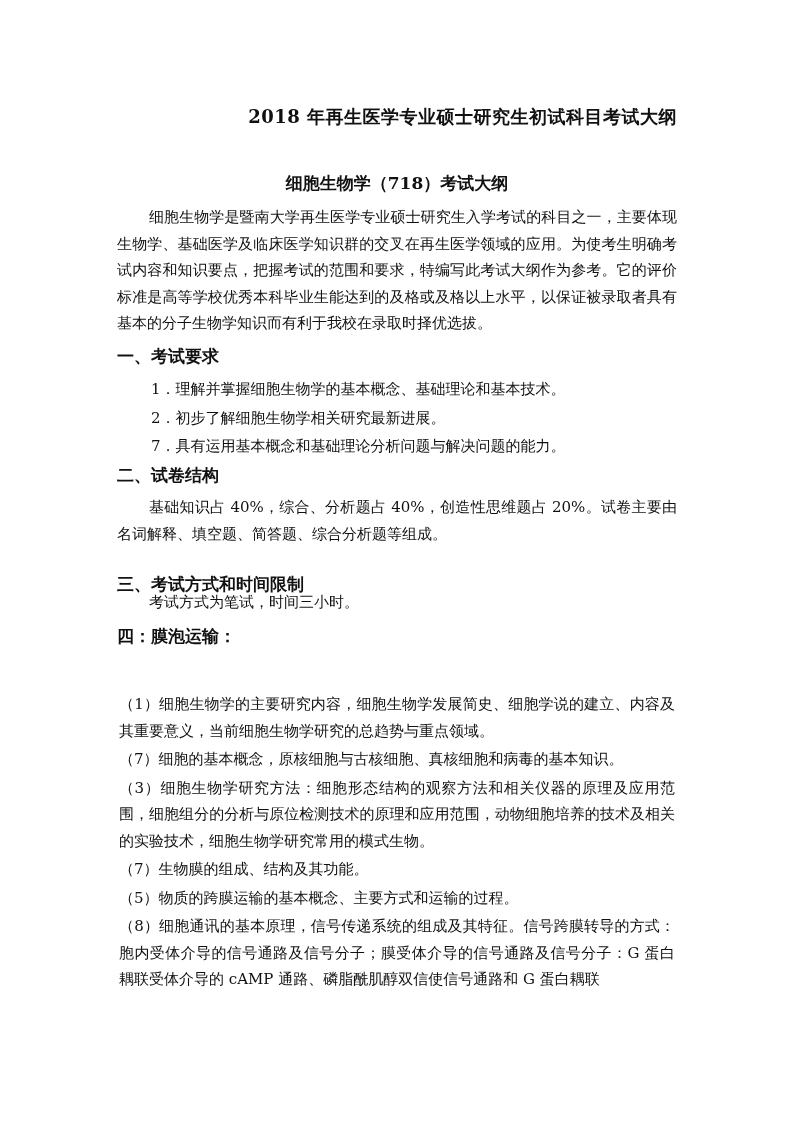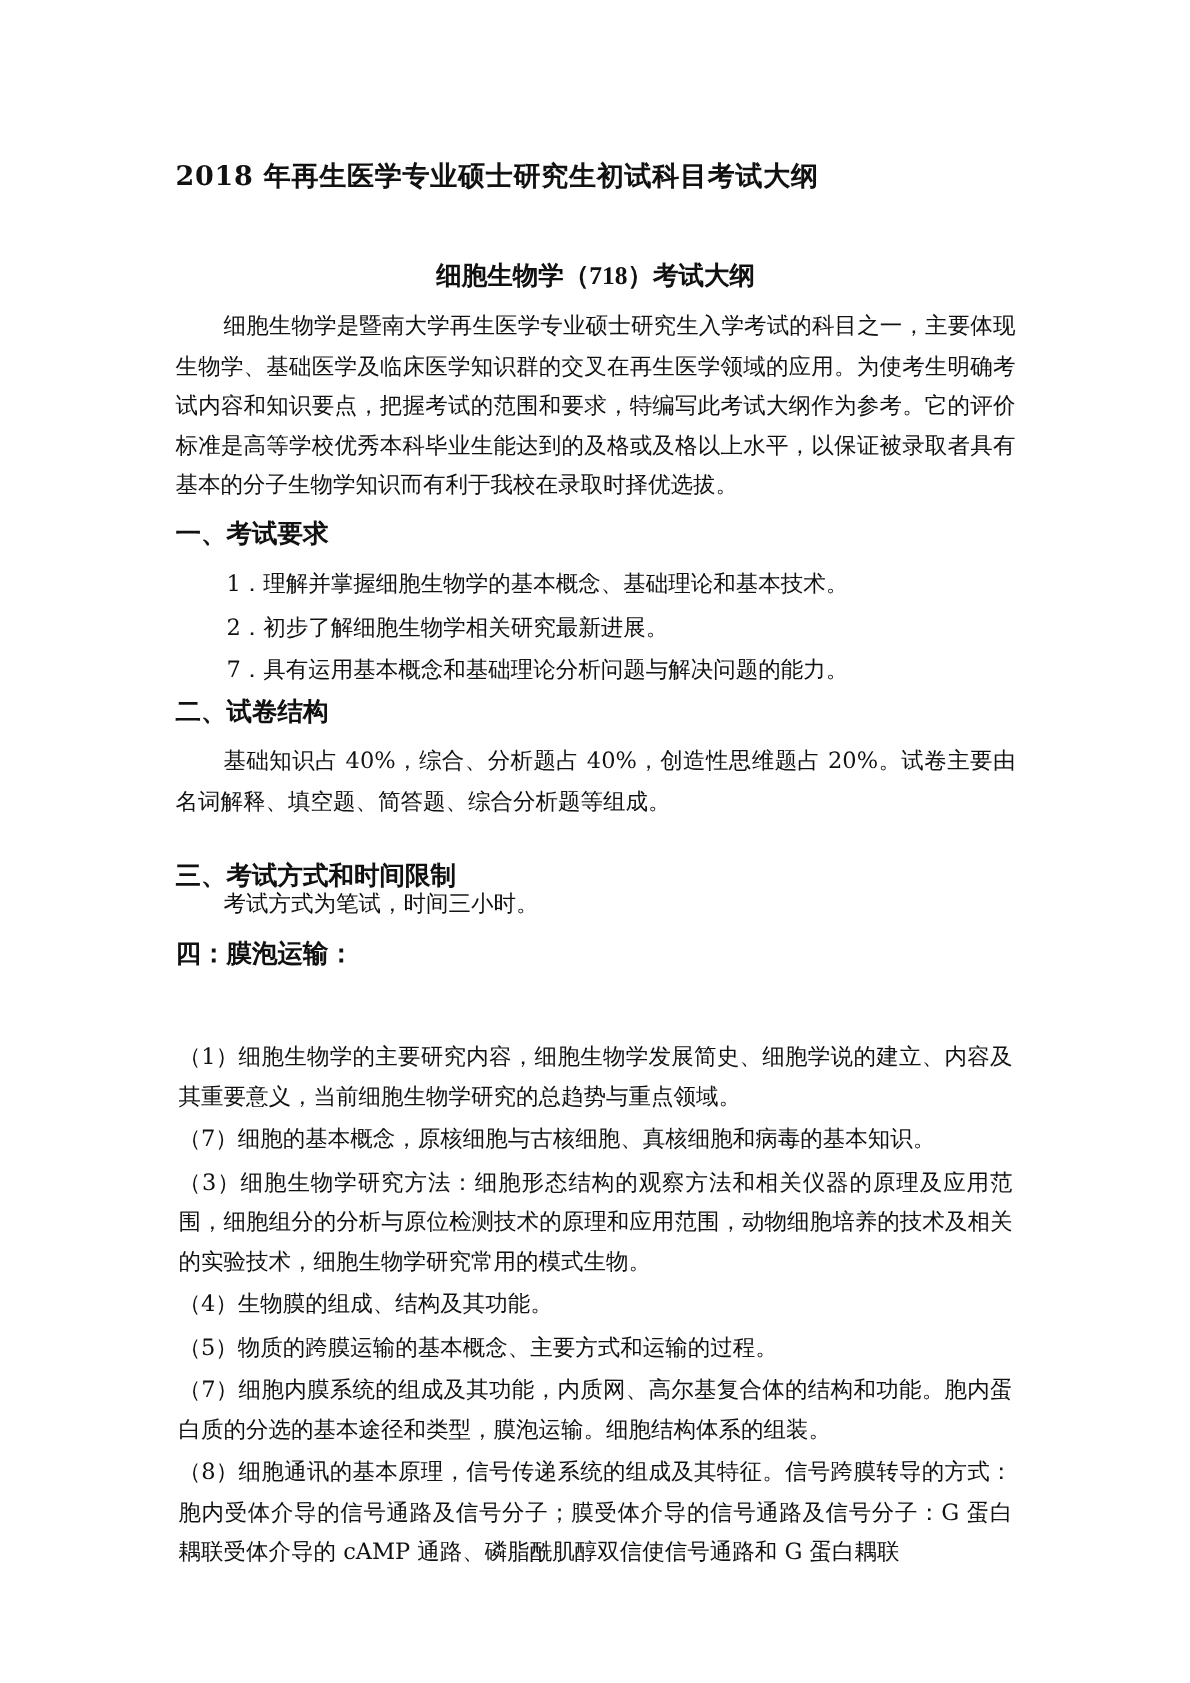--- a/index.html
+++ b/index.html
@@ -1,22 +1,22 @@
 <!DOCTYPE html>
 <html><head>
 <meta charset="utf-8">
 <style>
   html, body { margin:0; padding:0; background:#ffffff; }
   body { width:793px; height:1122px; position:relative; overflow:hidden;
          font-family:"DejaVu Serif","Liberation Serif",serif; color:#111; }
   .page { position:absolute; left:117px; top:0; width:560px; }
-  .title { position:absolute; left:0; width:560px; top:105px; text-align:left;
+  .title { position:absolute; left:0; width:560px; top:105px; text-align:right;
            font-weight:bold; font-size:18px; letter-spacing:0.5px; }
   .subtitle { position:absolute; left:0; width:560px; top:172px; text-align:center;
-              font-weight:bold; font-size:17px;font-family:Liberation Serif, serif; }
+              font-weight:bold; font-size:17px; }
   .block { position:absolute; left:0; width:560px; font-size:15px; line-height:26.5px;
            text-align:justify; }
   .indent { text-indent:32px; }
   .h { position:absolute; left:0; font-weight:bold; font-size:17px; line-height:24px; }
   .li { padding-left:32px; }
   p { margin:2px; }
 </style>
 </head>
 <body>
 
@@ -37,18 +37,17 @@
   <div class="block indent" style="top:494px;">基础知识占 40%，综合、分析题占 40%，创造性思维题占 20%。试卷主要由名词解释、填空题、简答题、综合分析题等组成。</div>
 
   <div class="h" style="top:556px;margin-top:16px;">三、考试方式和时间限制</div>
   <div class="block indent" style="top:589px;">考试方式为笔试，时间三小时。</div>
 
   <div class="h" style="top:624px;">四：膜泡运输：</div>
   <div class="block" style="top:689px;">
     <p>（1）细胞生物学的主要研究内容，细胞生物学发展简史、细胞学说的建立、内容及其重要意义，当前细胞生物学研究的总趋势与重点领域。</p>
     <p>（7）细胞的基本概念，原核细胞与古核细胞、真核细胞和病毒的基本知识。</p>
     <p>（3）细胞生物学研究方法：细胞形态结构的观察方法和相关仪器的原理及应用范围，细胞组分的分析与原位检测技术的原理和应用范围，动物细胞培养的技术及相关的实验技术，细胞生物学研究常用的模式生物。</p>
-    <p>（4）生物膜的组成、结构及其功能。</p>
+    <p>（7）生物膜的组成、结构及其功能。</p>
     <p>（5）物质的跨膜运输的基本概念、主要方式和运输的过程。</p>
-    <p>（7）细胞内膜系统的组成及其功能，内质网、高尔基复合体的结构和功能。胞内蛋白质的分选的基本途径和类型，膜泡运输。细胞结构体系的组装。</p>
     <p>（8）细胞通讯的基本原理，信号传递系统的组成及其特征。信号跨膜转导的方式：胞内受体介导的信号通路及信号分子；膜受体介导的信号通路及信号分子：G 蛋白耦联受体介导的 cAMP 通路、磷脂酰肌醇双信使信号通路和 G 蛋白耦联</p>
   </div>
 </div>
 
 </body></html>

